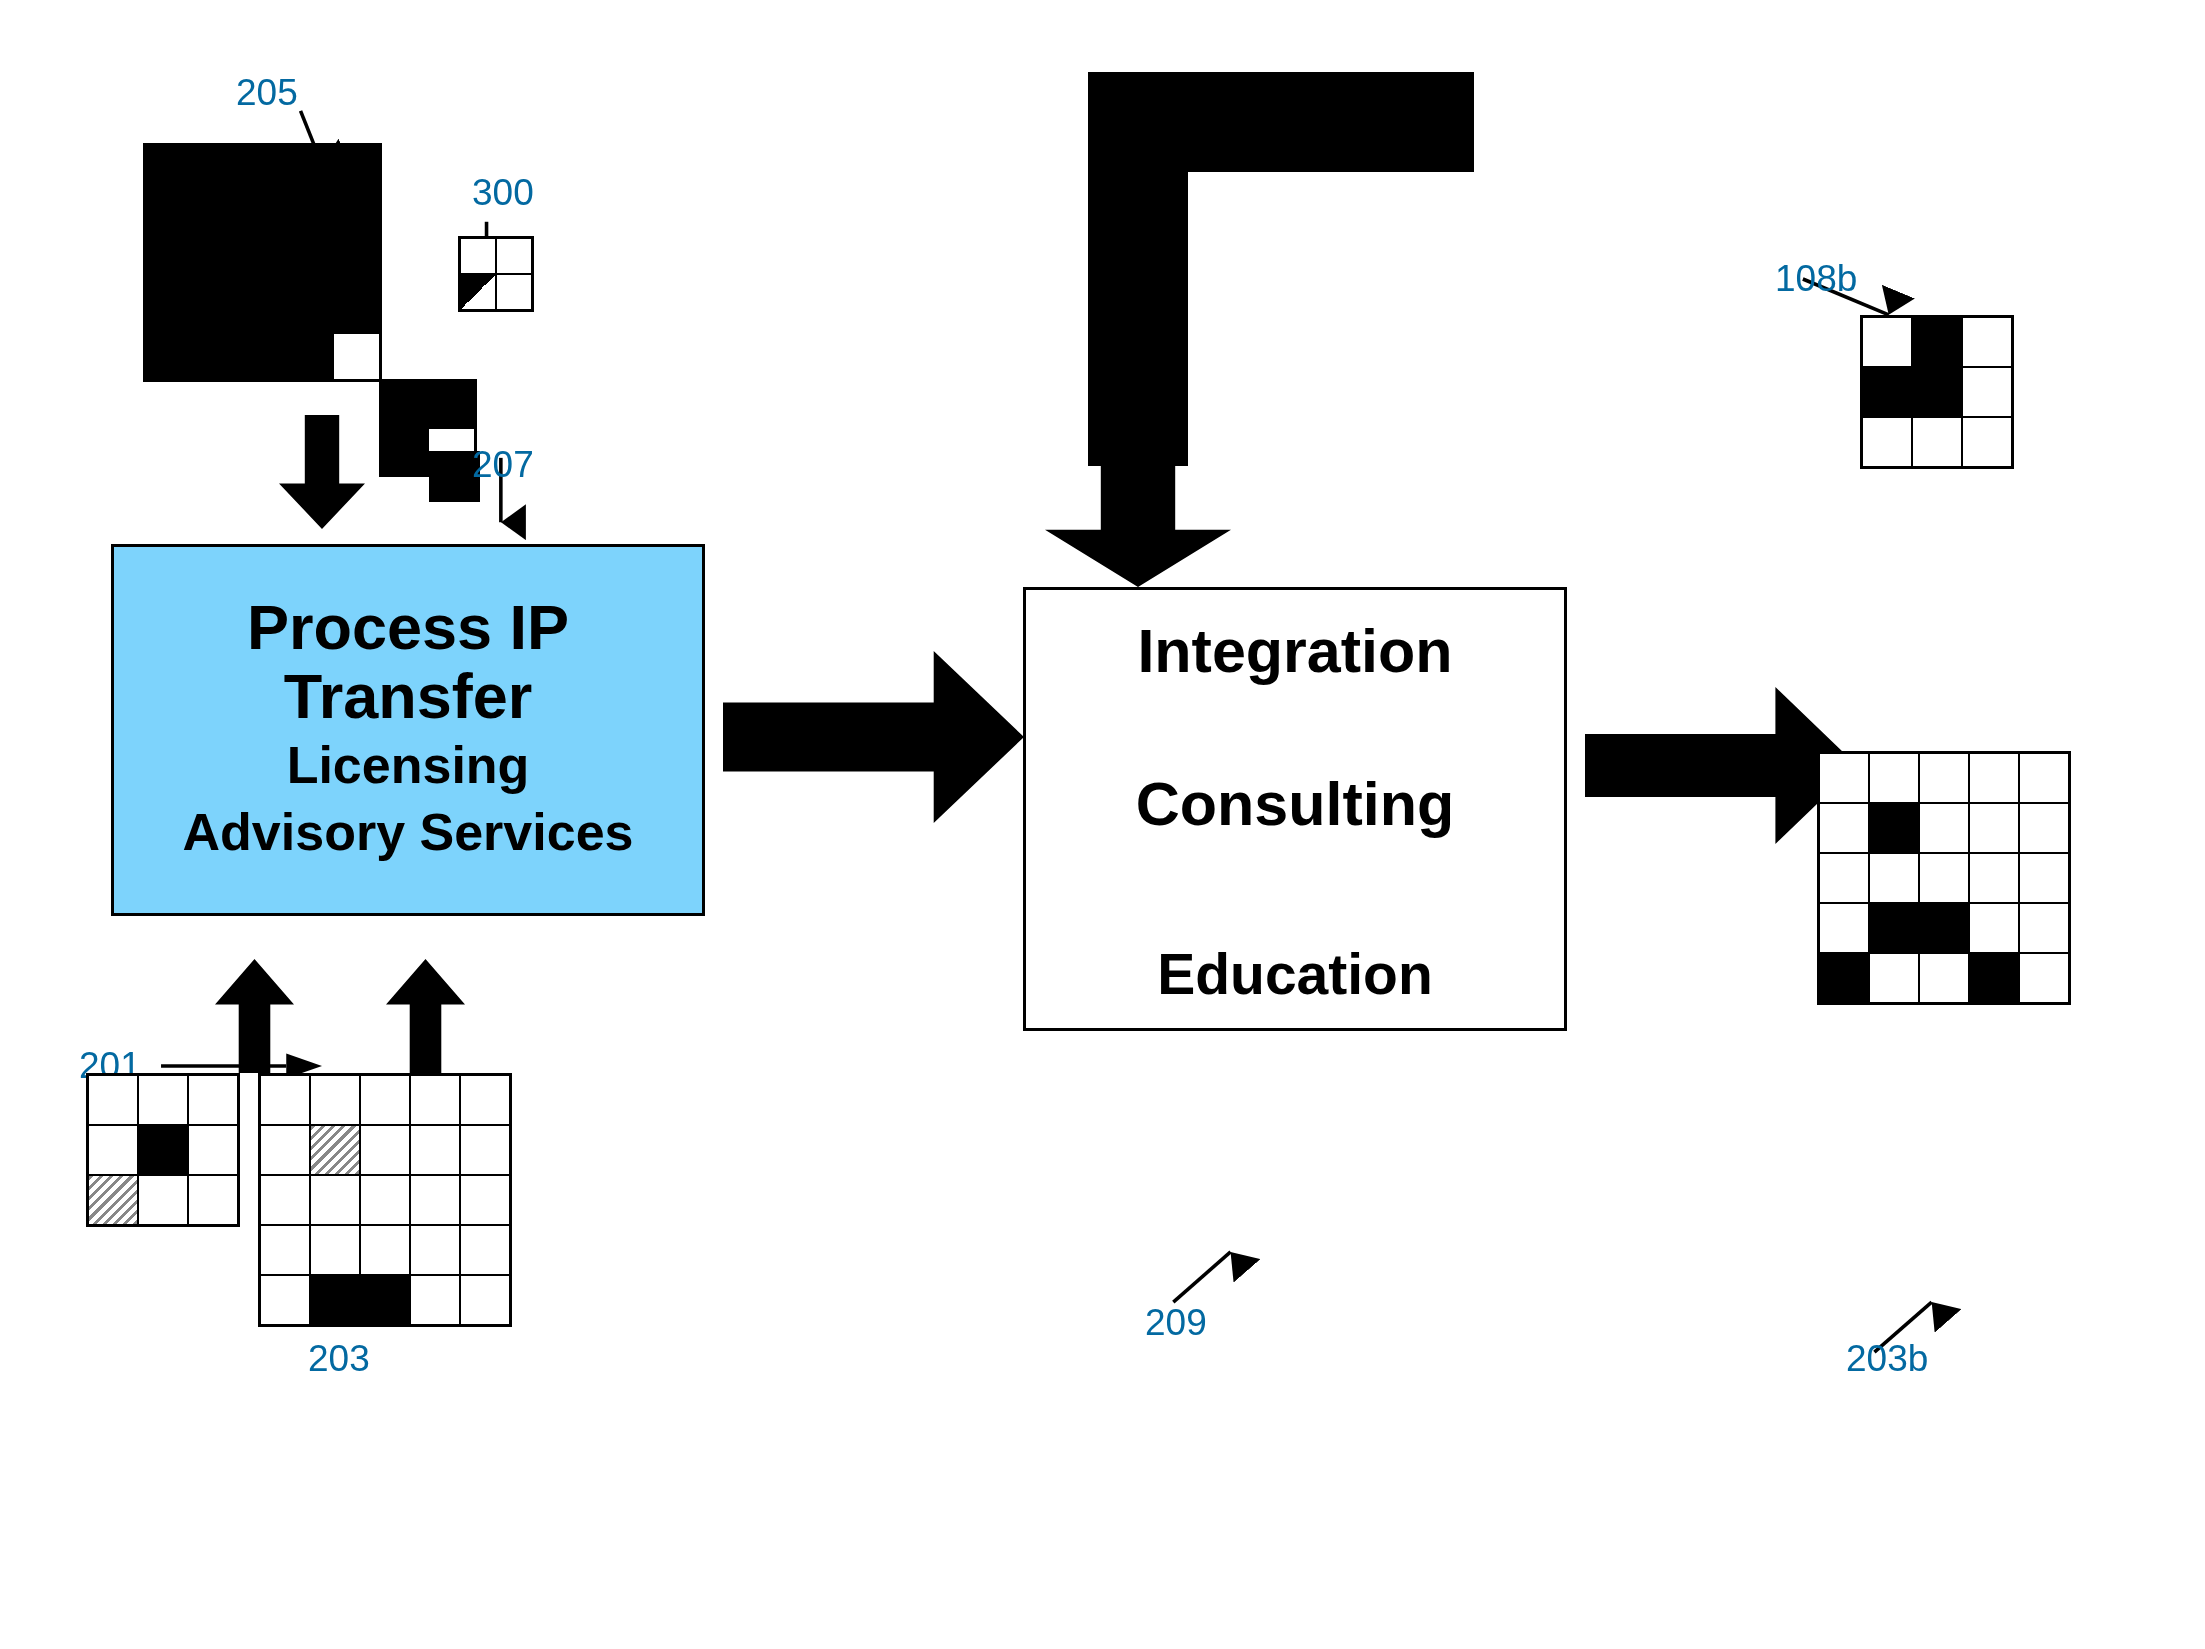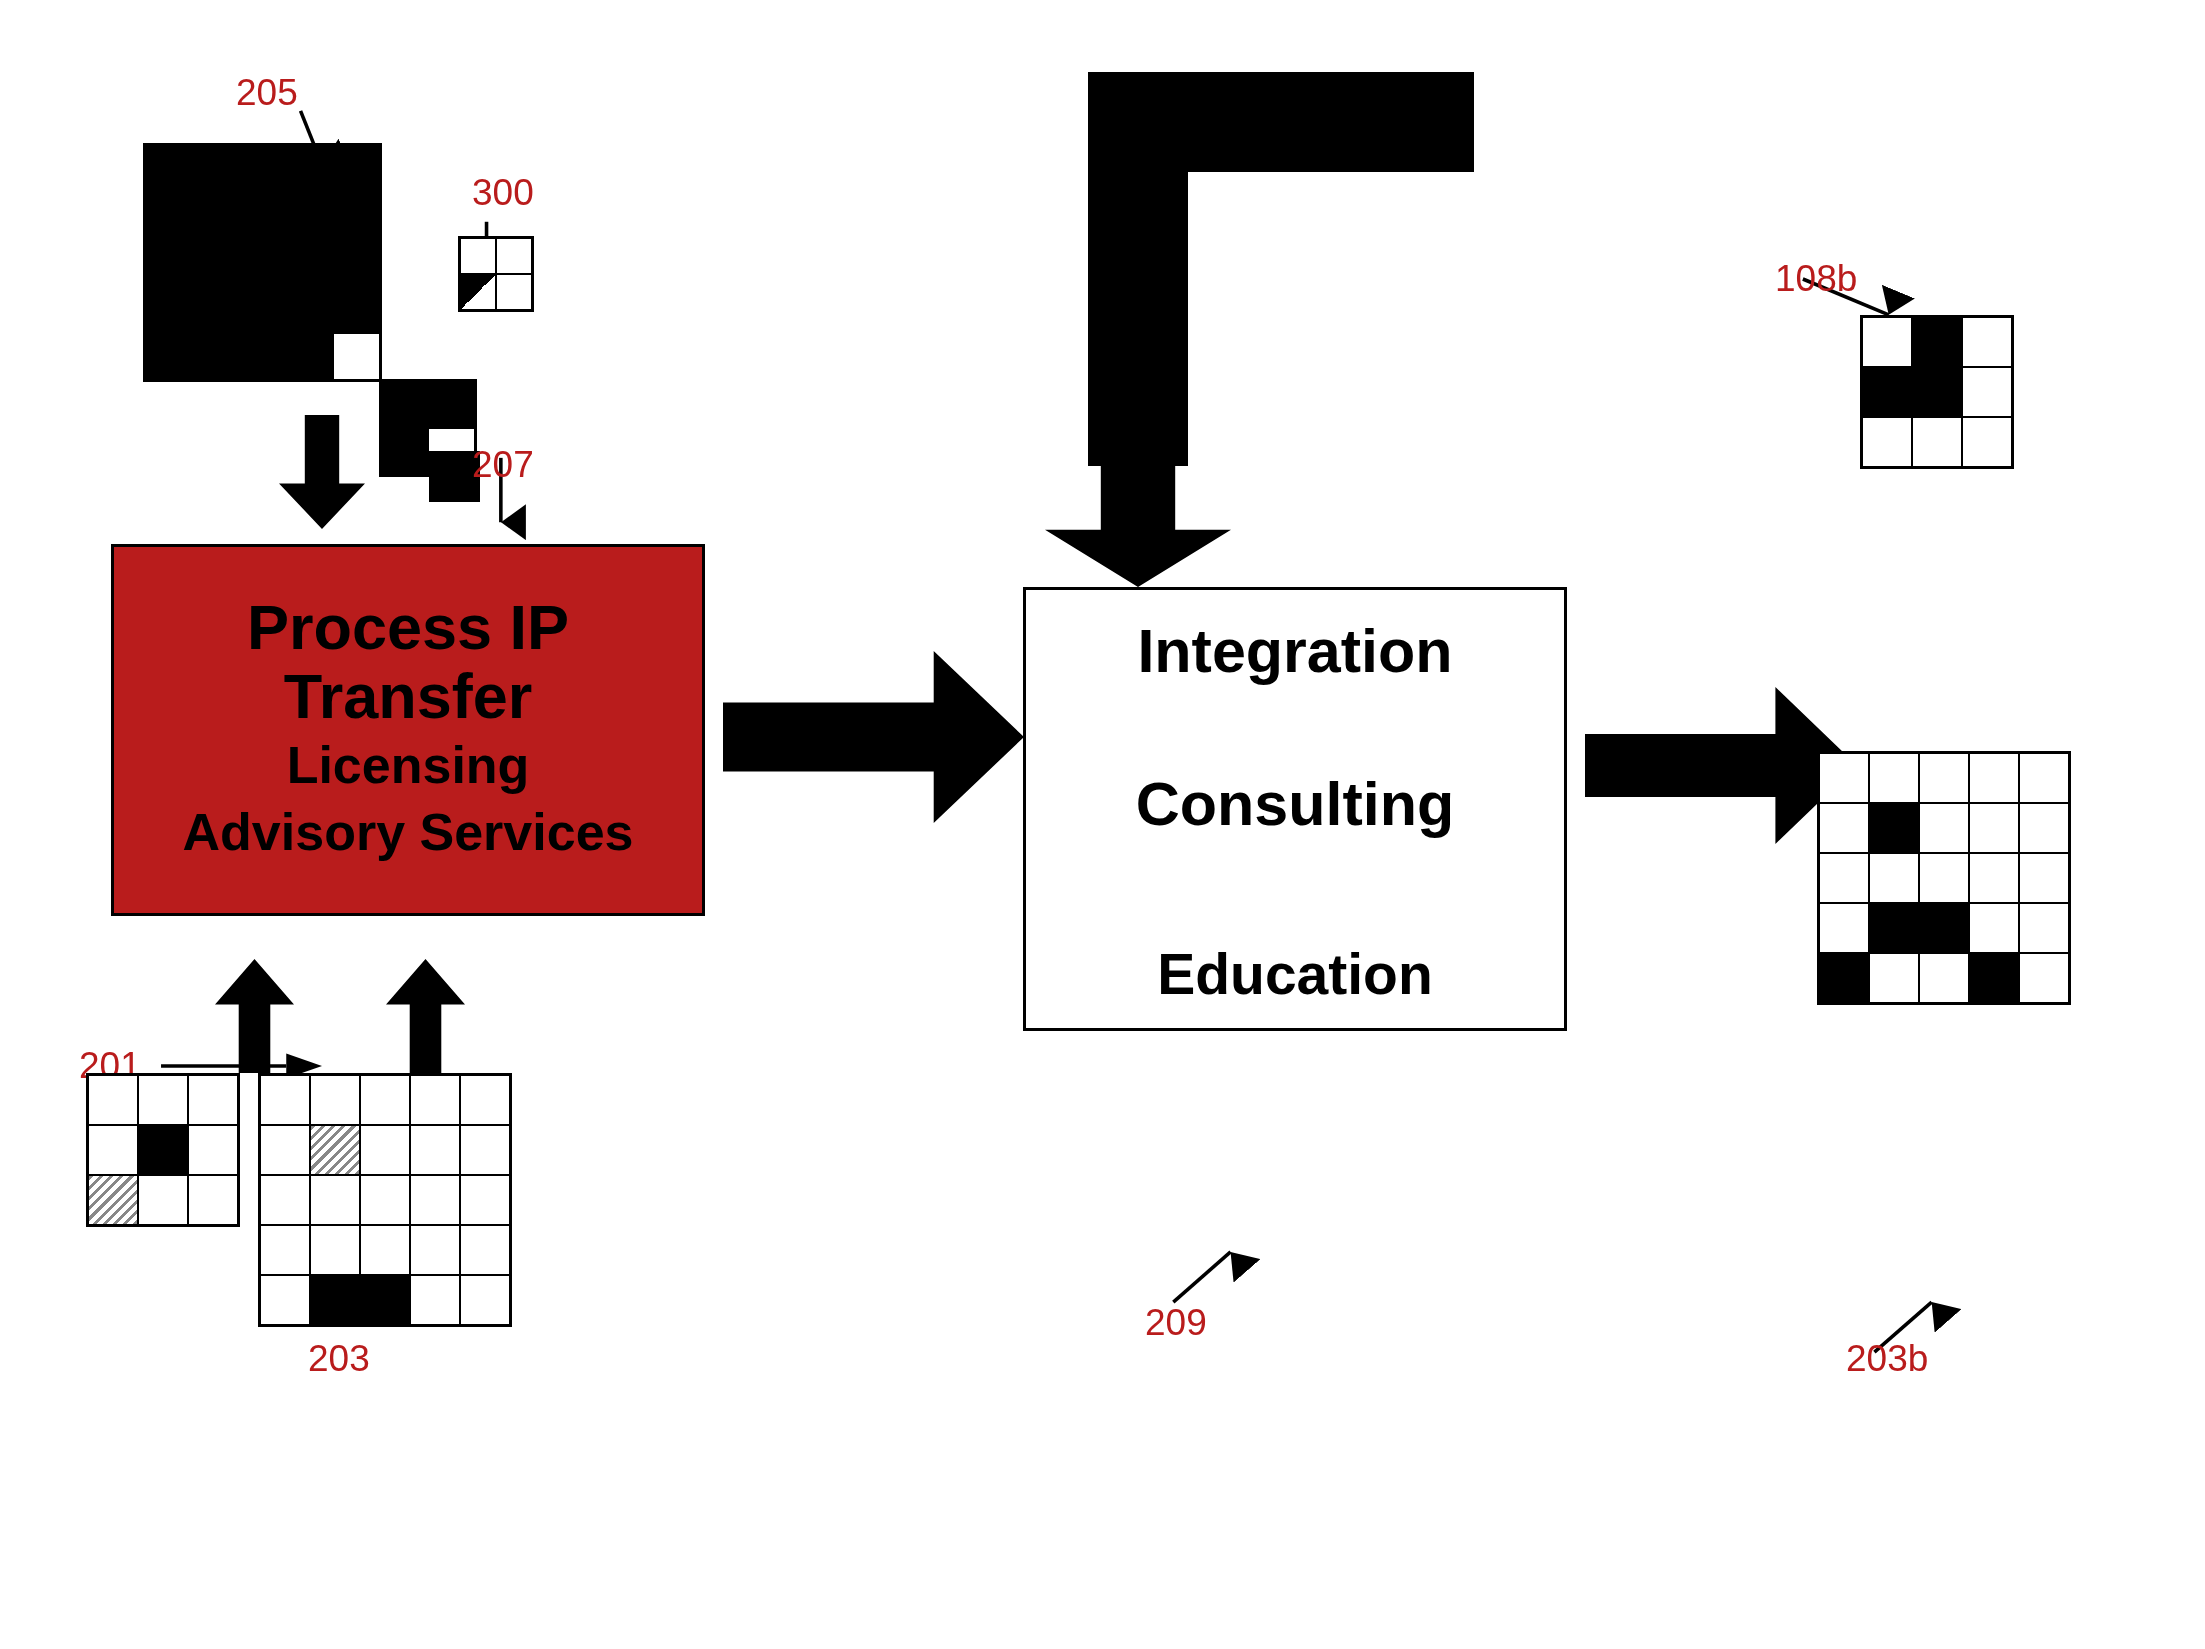--- a/index.html
+++ b/index.html
@@ -16,21 +16,21 @@
       width: 100%;
       height: 100%;
       position: relative;
     }
 
     
     .label {
       position: absolute;
       font-size: 37px;
       font-weight: normal;
-      color: #b91c1c;
+      color: #0369a1;
     }
 
     .cell {
       border: 1.4px solid #000;
     }
 
     .cell-black { background: #000; }
     .cell-white { background: #fff; }
     .cell-hatch {
       background: repeating-linear-gradient(
@@ -39,21 +39,21 @@
         #888 2.9px,
         #fff 2.9px,
         #fff 7.2px
       );
     }
 
     
     .process-box {
       position: absolute;
       border: 3.6px solid #000;
-      background: #b91c1c;
+      background: #7dd3fc;
       display: flex;
       flex-direction: column;
       align-items: center;
       justify-content: center;
       text-align: center;
       padding: 14.3px;
     }
 
     
     .integration-box {

